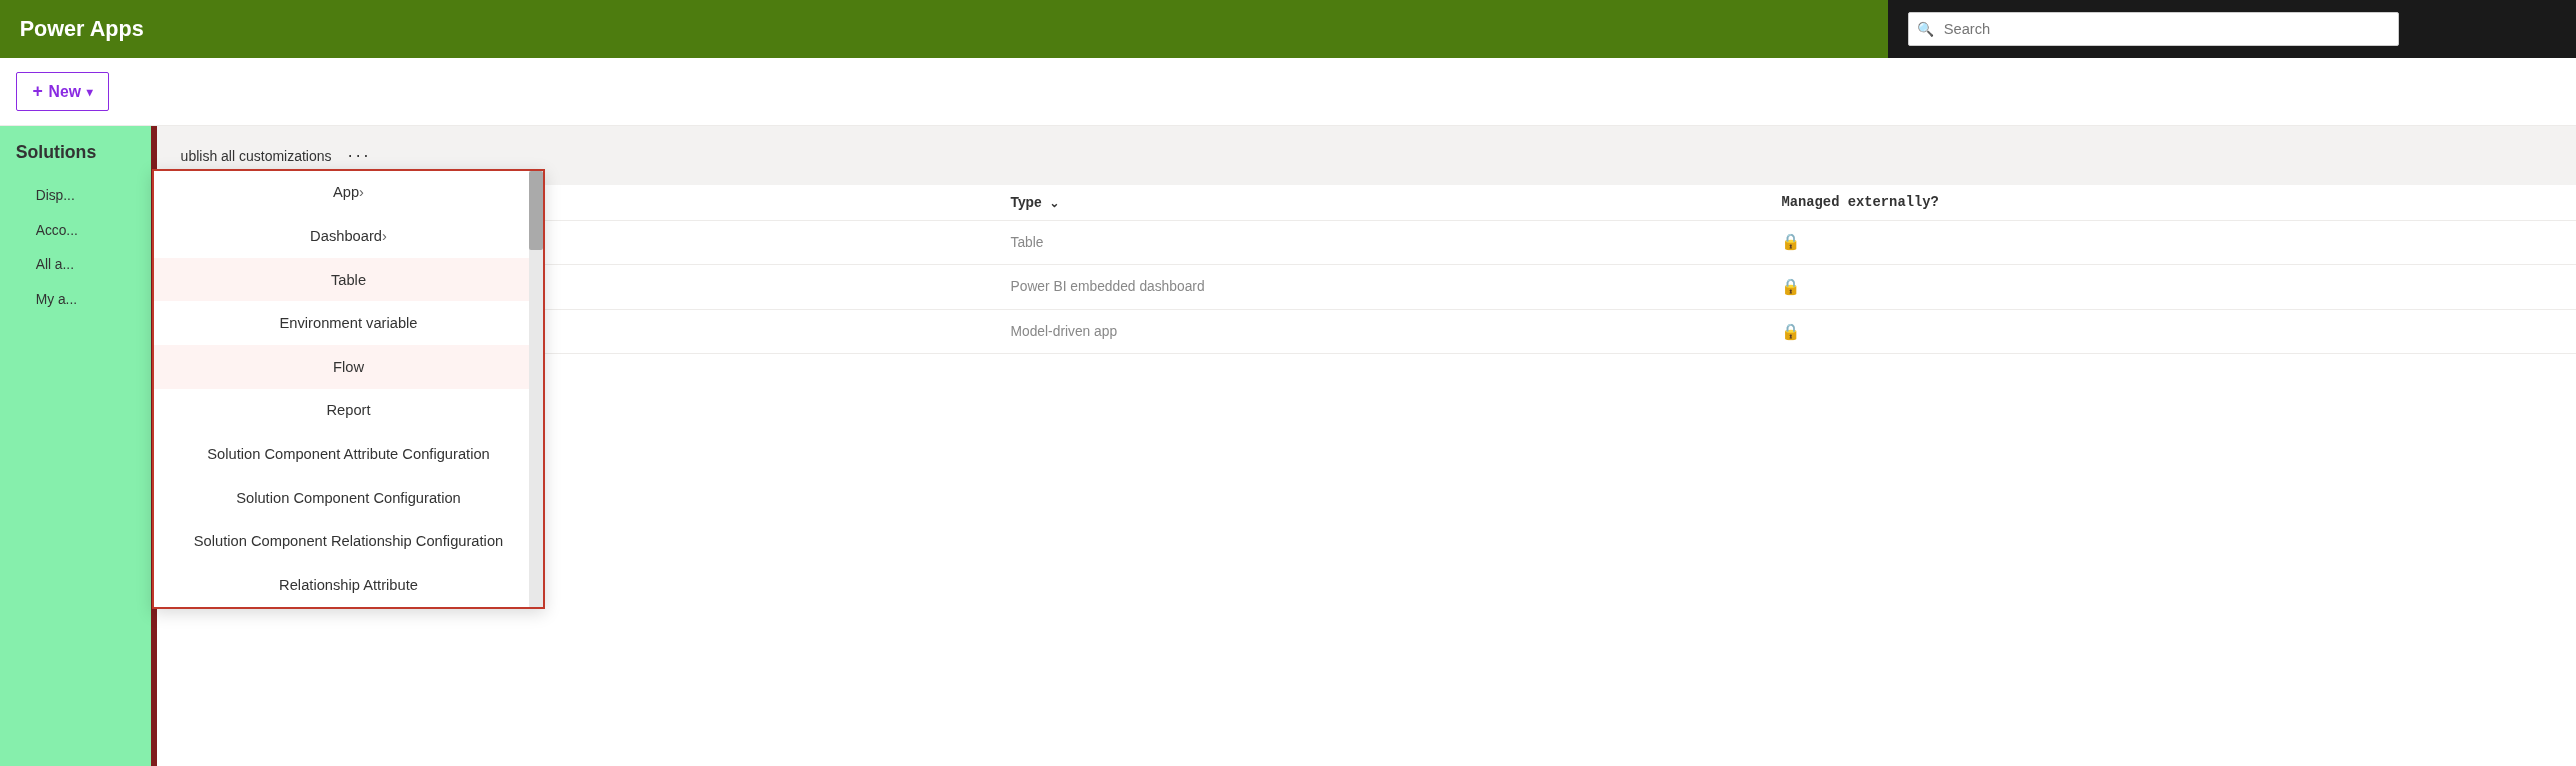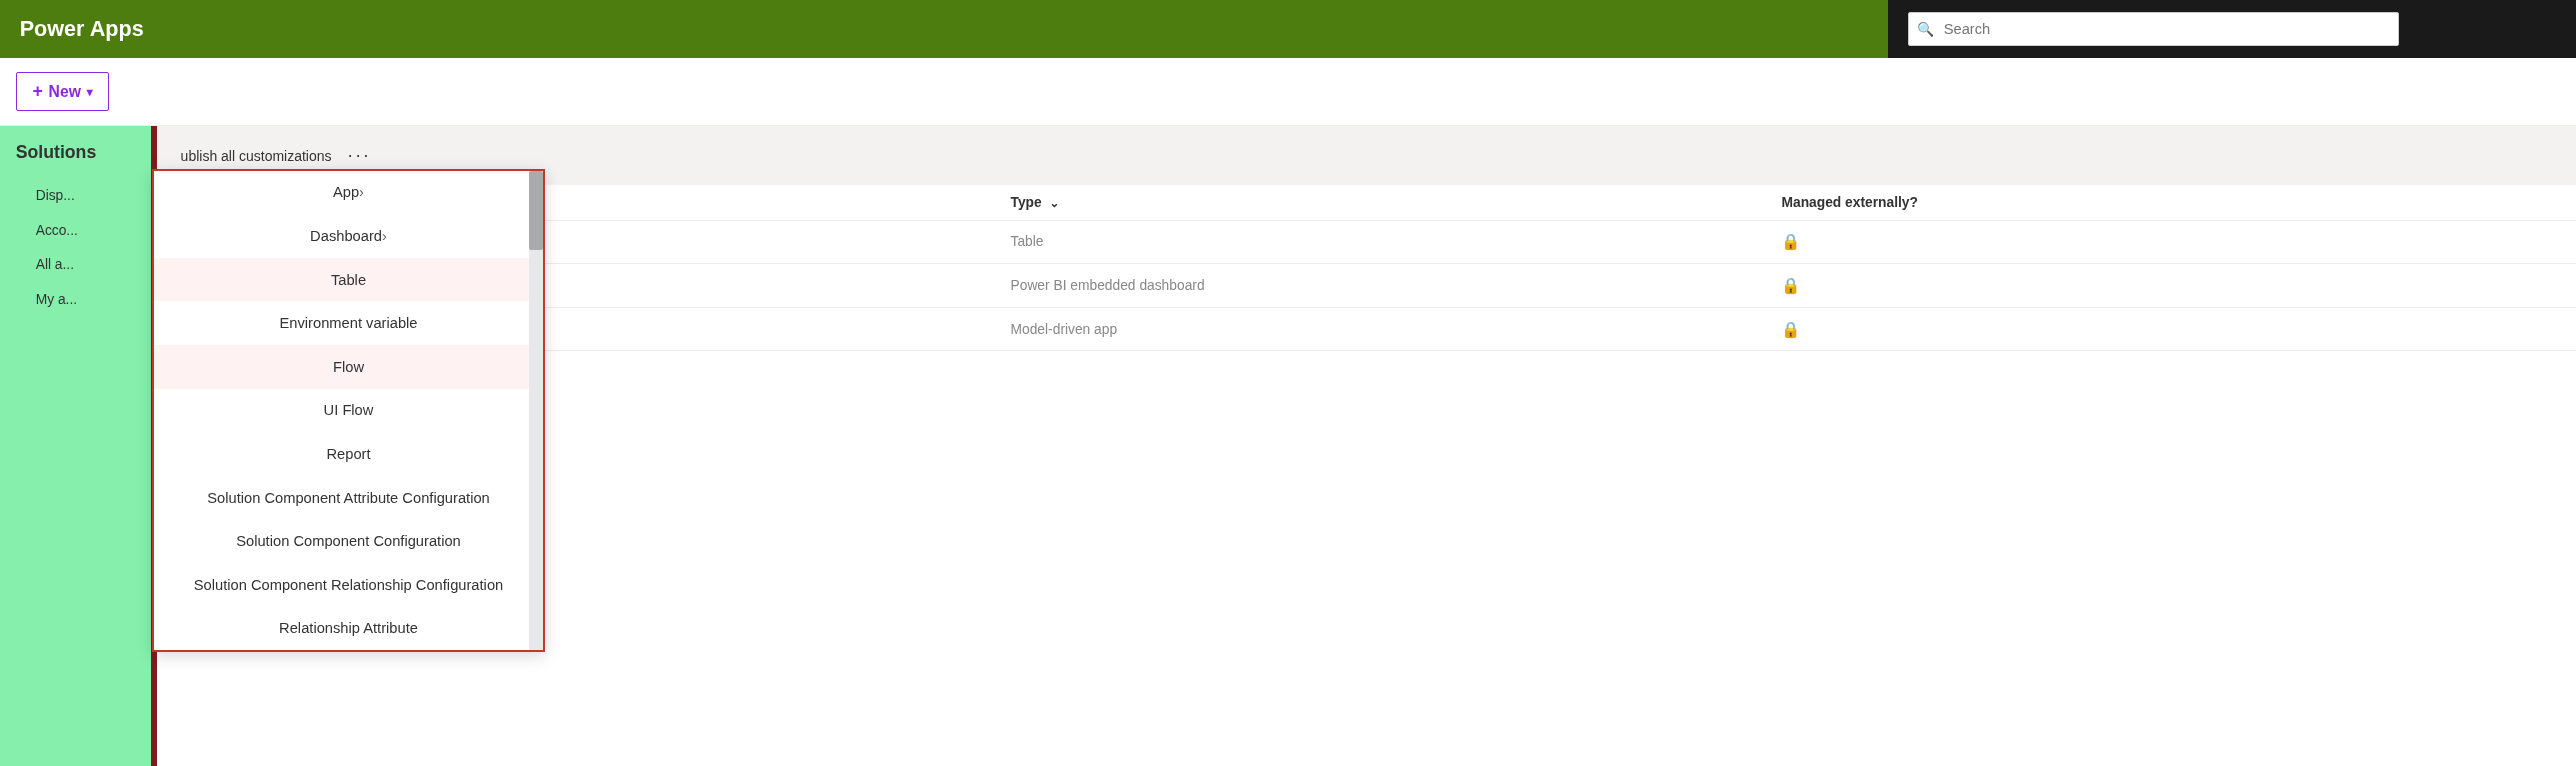--- a/index.html
+++ b/index.html
@@ -150,21 +150,21 @@
       padding: 9.8px 23.6px;
       border-bottom: 1px solid #edebe9;
       background: #fff;
       font-size: 13.8px;
       color: #333;
       font-weight: 600;
     }
     .col-dots { width: 59px; }
     .col-name { flex: 2; }
     .col-type { flex: 2; }
-    .col-managed { flex: 2; }
+    .col-managed { flex: 2; font-family: Liberation Mono, monospace; }
 
     .table-row {
       display: flex;
       align-items: center;
       padding: 11.8px 23.6px;
       border-bottom: 1px solid #edebe9;
       background: #fff;
       font-size: 13.8px;
       color: #333;
     }
@@ -226,23 +226,20 @@
         </div>
 
         <div class="dropdown-item">
           <span>Environment variable</span>
         </div>
 
         <div class="dropdown-item highlighted">
           <span>Flow</span>
         </div>
 
-        <div class="dropdown-item">
-          <span>UI Flow</span>
-        </div>
 
         <div class="dropdown-item">
           <span>Report</span>
         </div>
 
         <div class="dropdown-item">
           <span>Solution Component Attribute Configuration</span>
         </div>
 
         <div class="dropdown-item">

